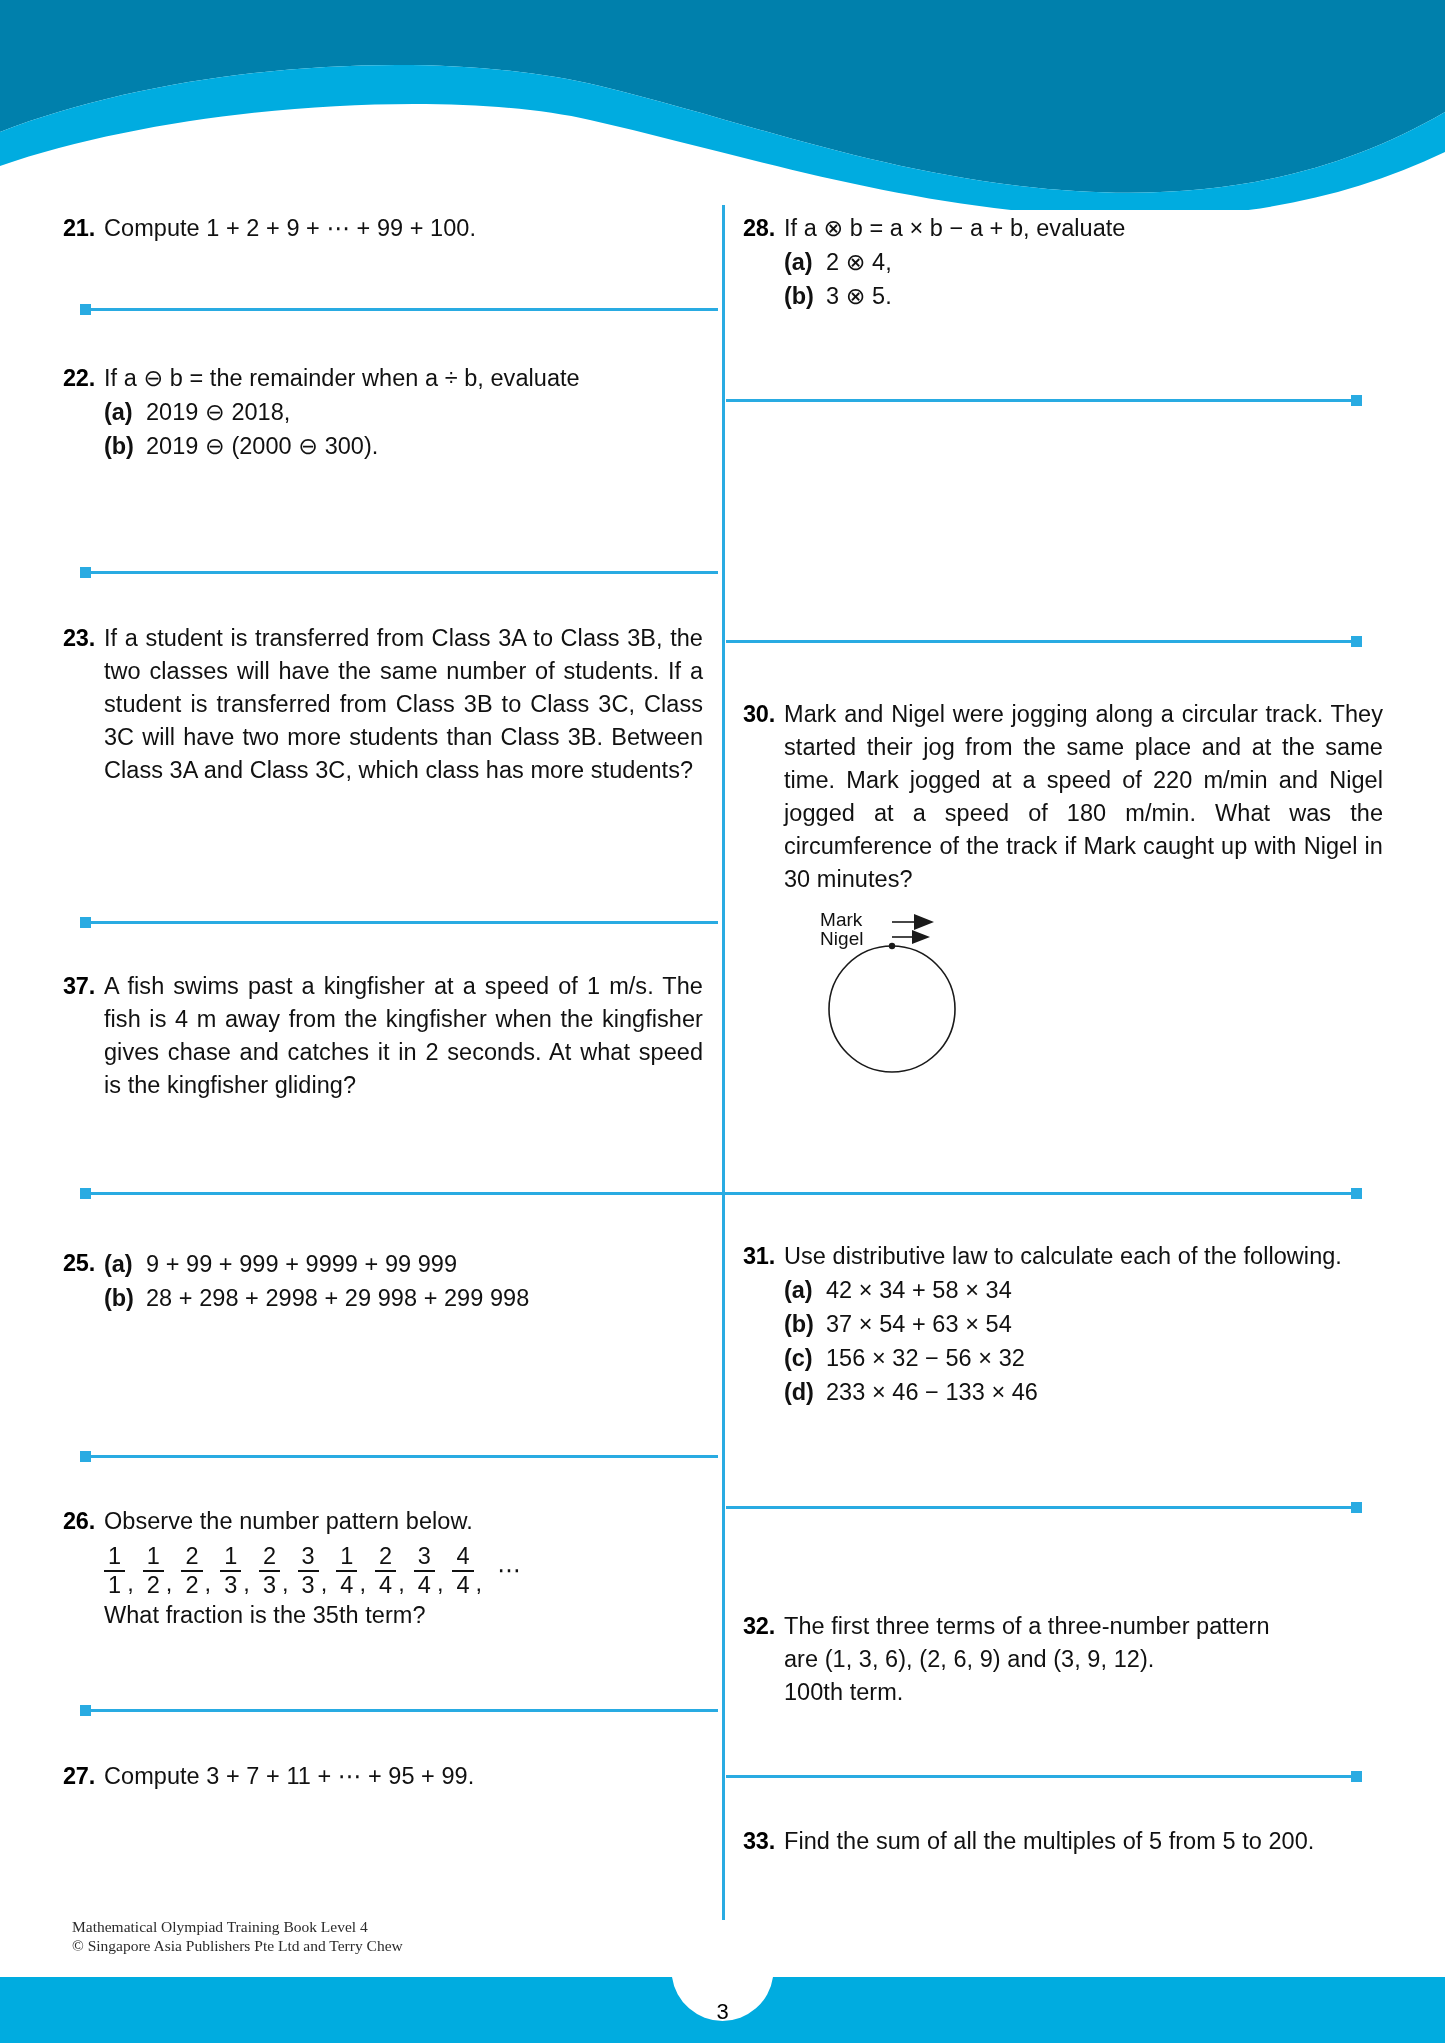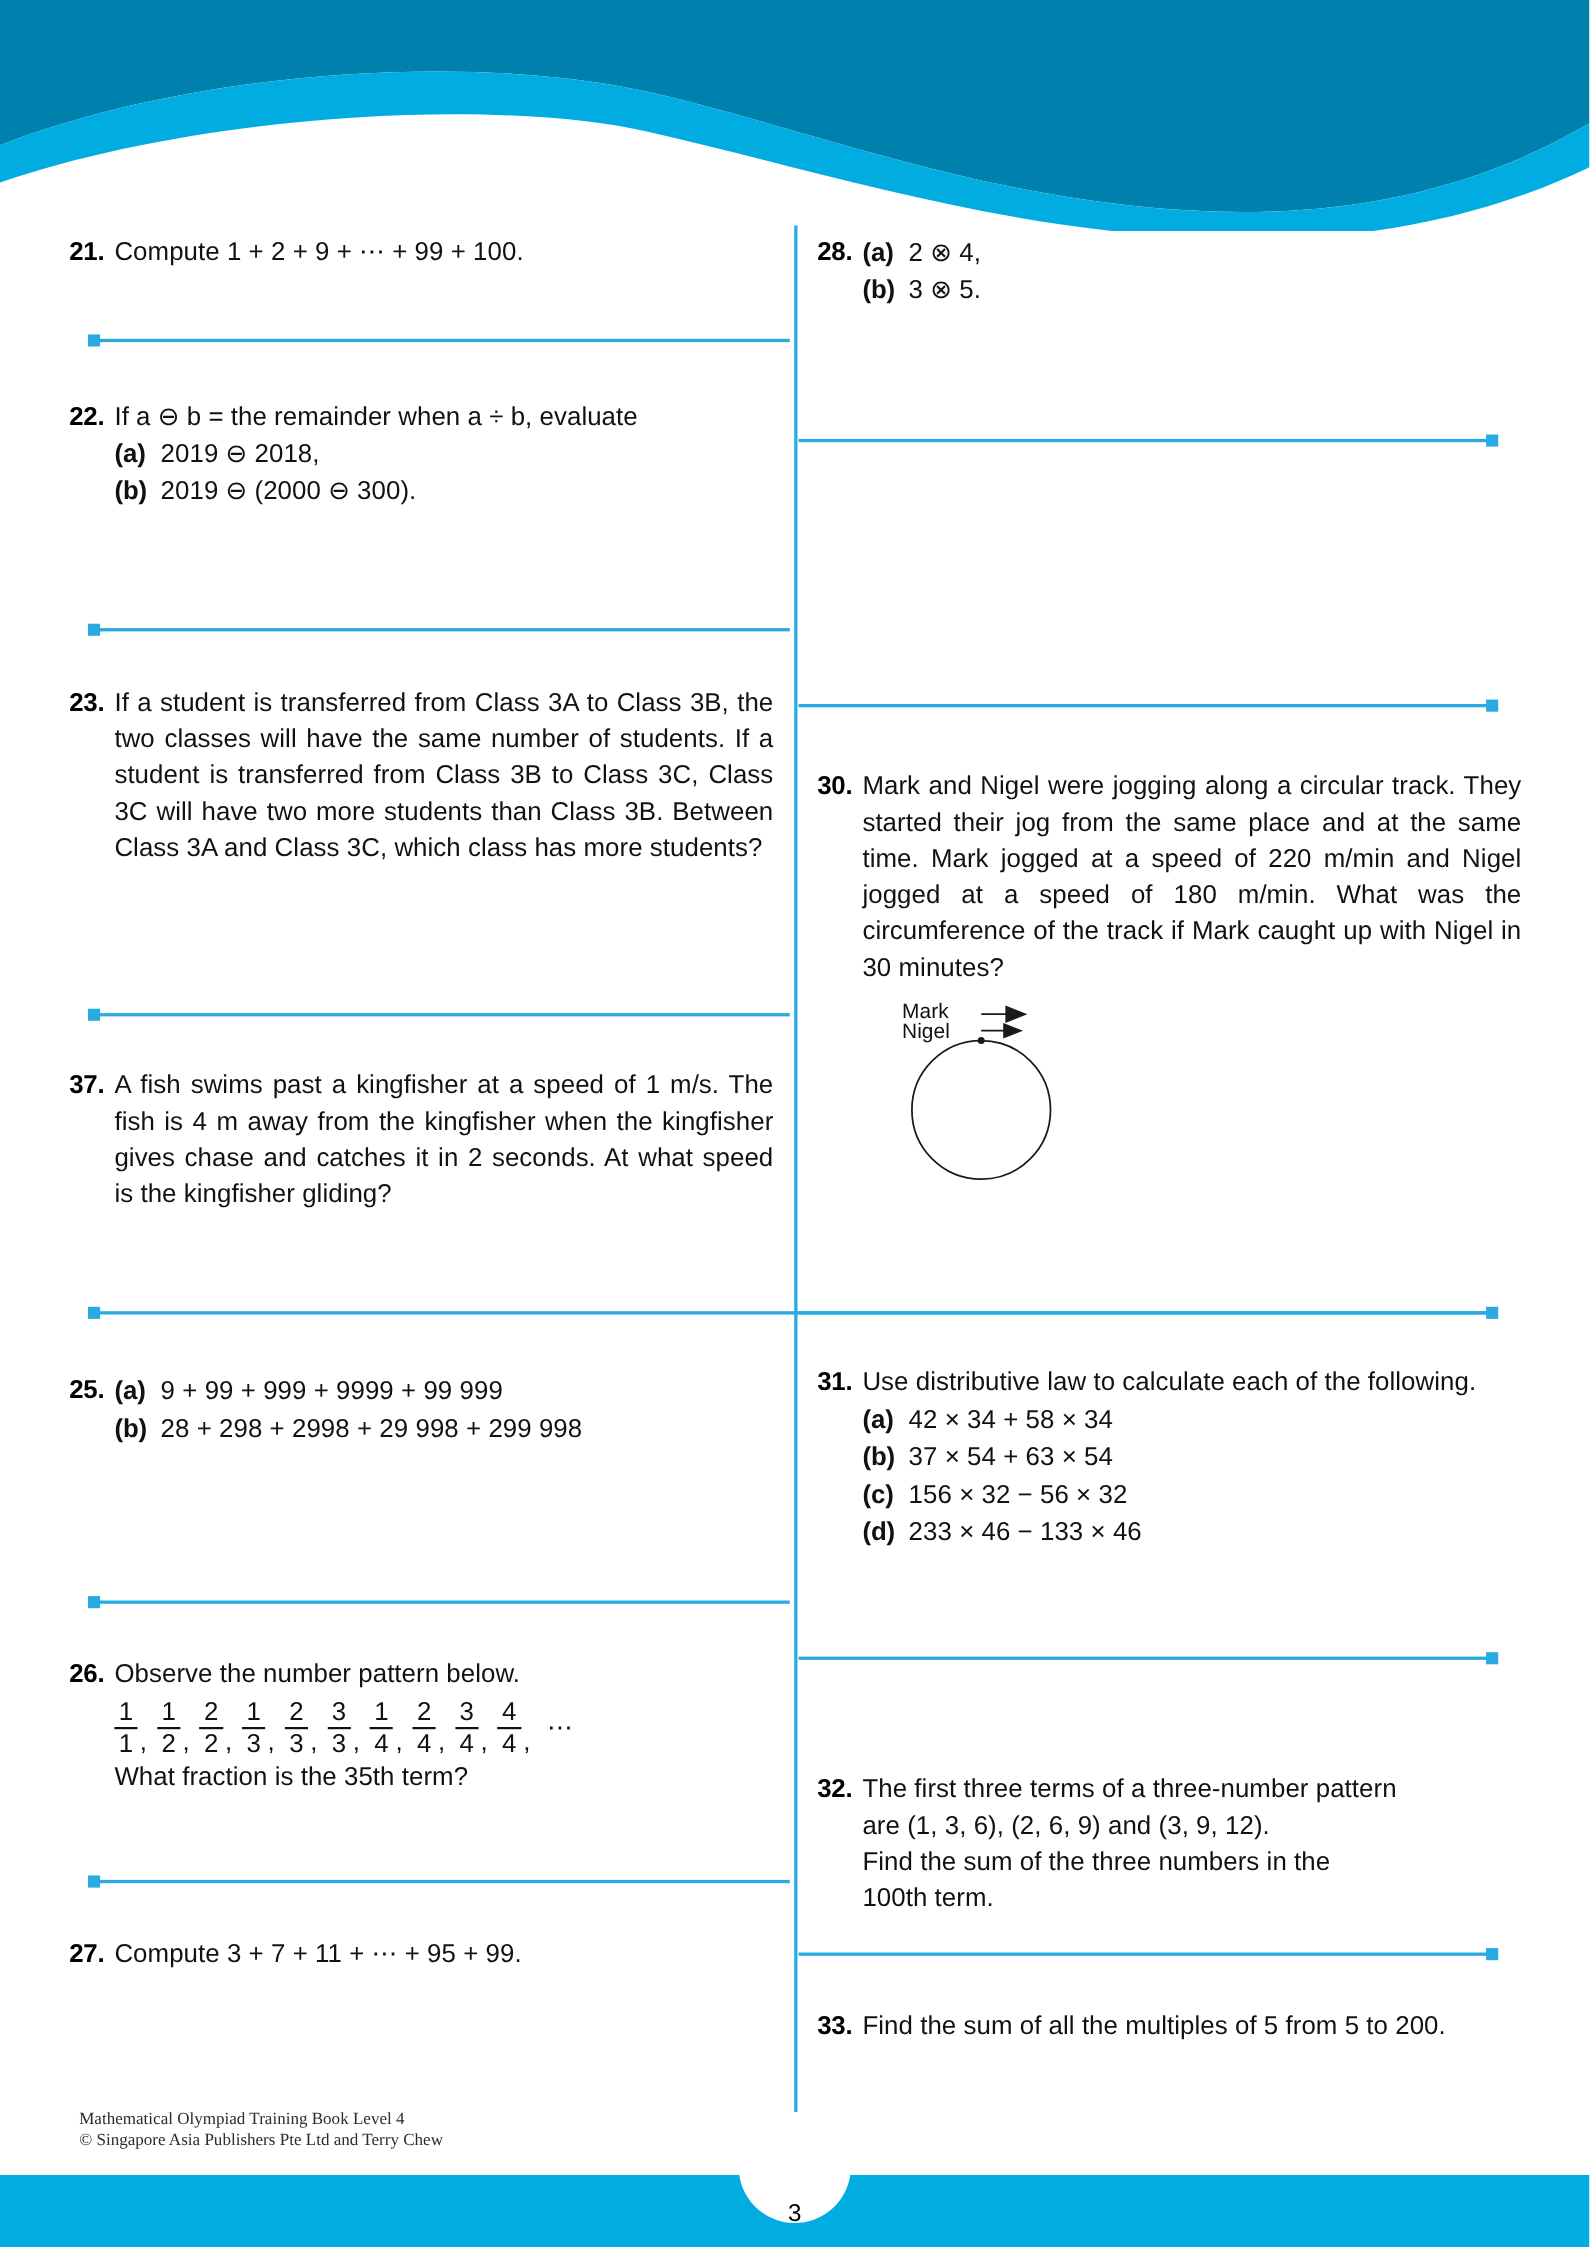--- a/index.html
+++ b/index.html
@@ -350,20 +350,21 @@
     <div class="q-row">
       <div class="q-num">27.</div>
       <div class="q-body">Compute 3 + 7 + 11 + ⋯ + 95 + 99.</div>
     </div>
   </div>
 
   <div class="q" style="left:738px; top:212px;">
     <div class="q-row">
       <div class="q-num">28.</div>
       <div class="q-body" style="width:580px;">
+        <p>If a ⊗ b = a × b − a + b, evaluate</p>
         <div class="sub">
           <span class="sub-label">(a)</span>
           <span class="sub-text">2 ⊗ 4,</span>
         </div>
         <div class="sub">
           <span class="sub-label">(b)</span>
           <span class="sub-text">3 ⊗ 5.</span>
         </div>
       </div>
     </div>
@@ -429,21 +430,20 @@
   <div class="rule no-cap" style="left:726px; top:1506px; width:635px;">
     <span style="position:absolute; right:-1px; top:-4px; width:11px; height:11px; background:#29ABE2; display:block;"></span>
   </div>
 
   <div class="q" style="left:738px; top:1610px;">
     <div class="q-row">
       <div class="q-num">32.</div>
       <div class="q-body" style="width:598px;">
         <p class="nowrap">The first three terms of a three-number pattern</p>
         <p class="nowrap">are (1, 3, 6), (2, 6, 9) and (3, 9, 12).</p>
-        <p class="nowrap">Find the sum of the three numbers in the</p>
         <p class="nowrap">100th term.</p>
       </div>
     </div>
   </div>
   <div class="rule no-cap" style="left:726px; top:1775px; width:635px;">
     <span style="position:absolute; right:-1px; top:-4px; width:11px; height:11px; background:#29ABE2; display:block;"></span>
   </div>
 
   <div class="q" style="left:738px; top:1825px;">
     <div class="q-row">

